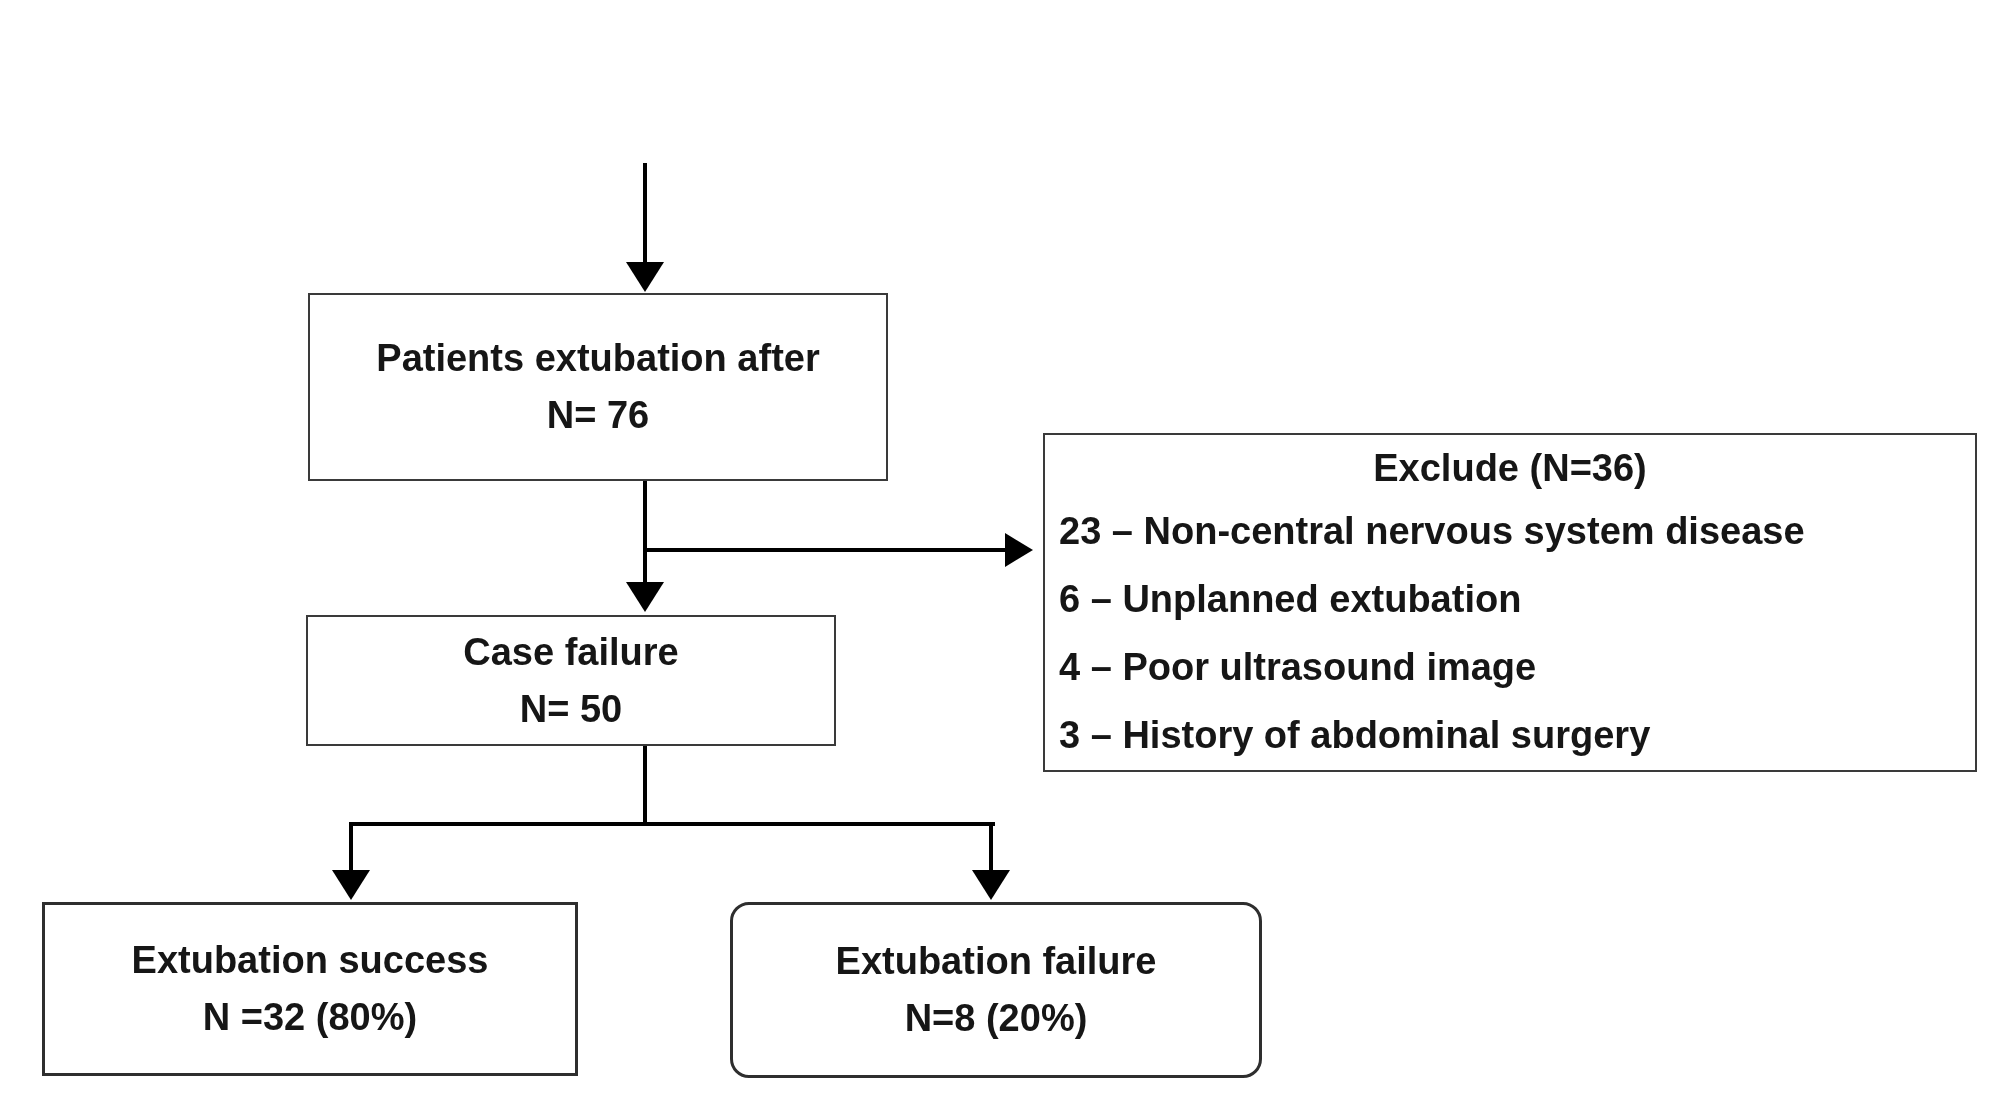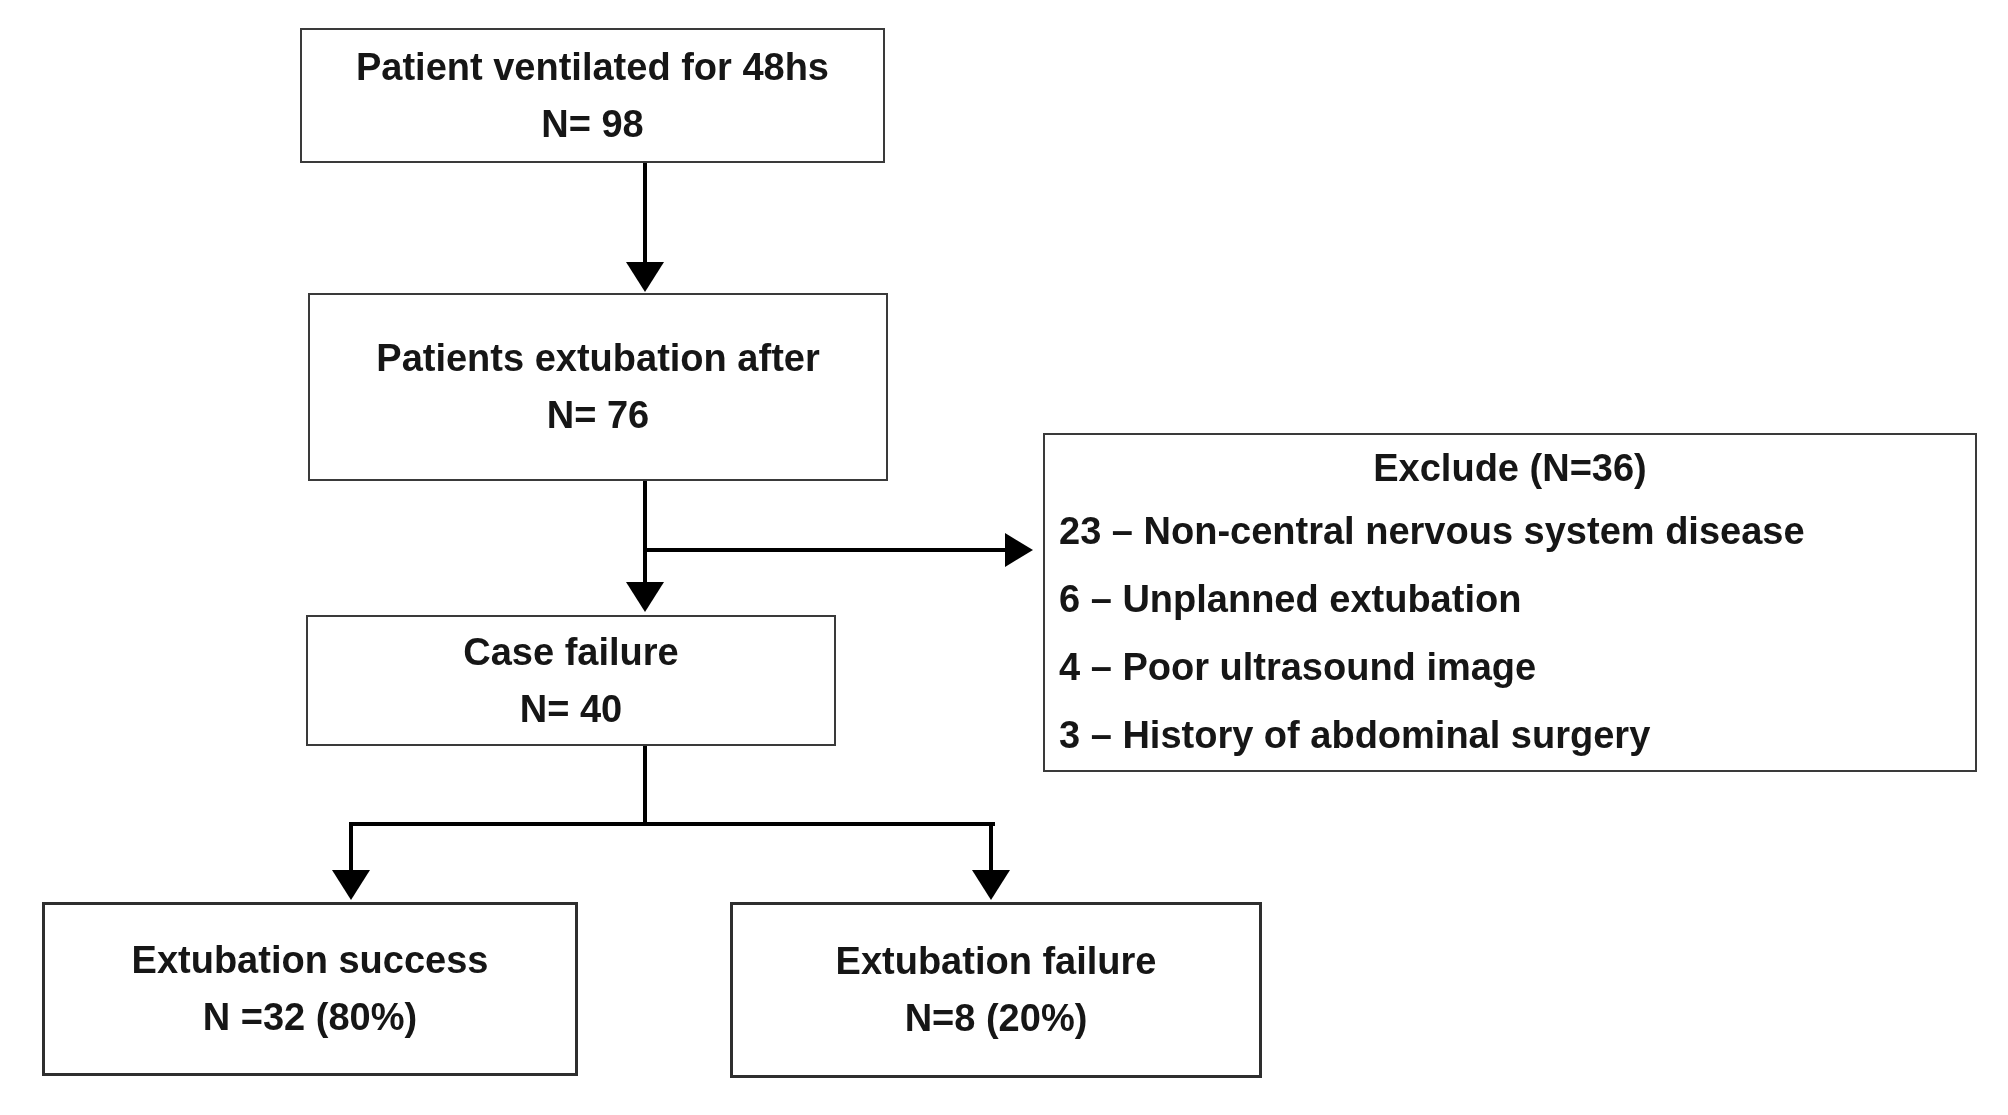--- a/index.html
+++ b/index.html
@@ -74,24 +74,20 @@
     border-bottom: 17px solid transparent;
     border-left: 28px solid #000000;
   }
   .line { white-space: nowrap; }
 </style>
 </head>
 <body>
 
 <div class="canvas">
 
-  <div class="box" style="left:300px; top:28px; width:585px; height:135px;">
-    <div class="line">Patient ventilated for 48hs</div>
-    <div class="line">N= 98</div>
-  </div>
 
   <div class="vline" style="left:643px; top:163px; height:101px;"></div>
   <div class="arrowhead-down" style="left:626px; top:262px;"></div>
 
   <div class="box" style="left:308px; top:293px; width:580px; height:188px;">
     <div class="line">Patients extubation after</div>
     <div class="line">N= 76</div>
   </div>
 
   <div class="vline" style="left:643px; top:481px; height:103px;"></div>
@@ -102,33 +98,33 @@
   <div class="box box--exclude" style="left:1043px; top:433px; width:934px; height:339px;">
     <div class="exclude-title">Exclude (N=36)</div>
     <div class="exclude-item">23 – Non-central nervous system disease</div>
     <div class="exclude-item">6 – Unplanned extubation</div>
     <div class="exclude-item">4 – Poor ultrasound image</div>
     <div class="exclude-item">3 – History of abdominal surgery</div>
   </div>
 
   <div class="box" style="left:306px; top:615px; width:530px; height:131px;">
     <div class="line">Case failure</div>
-    <div class="line">N= 40</div>
+    <div class="line">N= 50</div>
   </div>
 
   <div class="vline" style="left:643px; top:746px; height:80px;"></div>
   <div class="hline" style="left:349px; top:822px; width:646px;"></div>
   <div class="vline" style="left:349px; top:822px; height:50px;"></div>
   <div class="arrowhead-down" style="left:332px; top:870px;"></div>
   <div class="vline" style="left:989px; top:822px; height:50px;"></div>
   <div class="arrowhead-down" style="left:972px; top:870px;"></div>
 
   <div class="box box--outcome" style="left:42px; top:902px; width:536px; height:174px;">
     <div class="line">Extubation success</div>
     <div class="line">N =32 (80%)</div>
   </div>
 
-  <div class="box box--outcome" style="left:730px; top:902px; width:532px; height:176px;">
+  <div class="box box--outcome" style="left:730px; top:902px; width:532px; height:176px;border-radius:19px;">
     <div class="line">Extubation failure</div>
     <div class="line">N=8 (20%)</div>
   </div>
 
 </div>
 
 </body></html>

